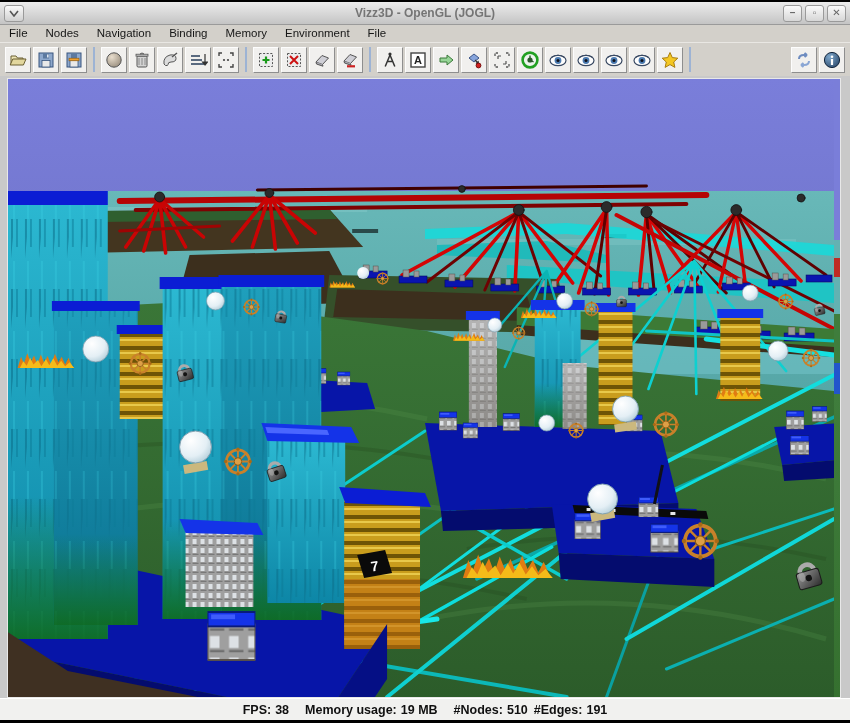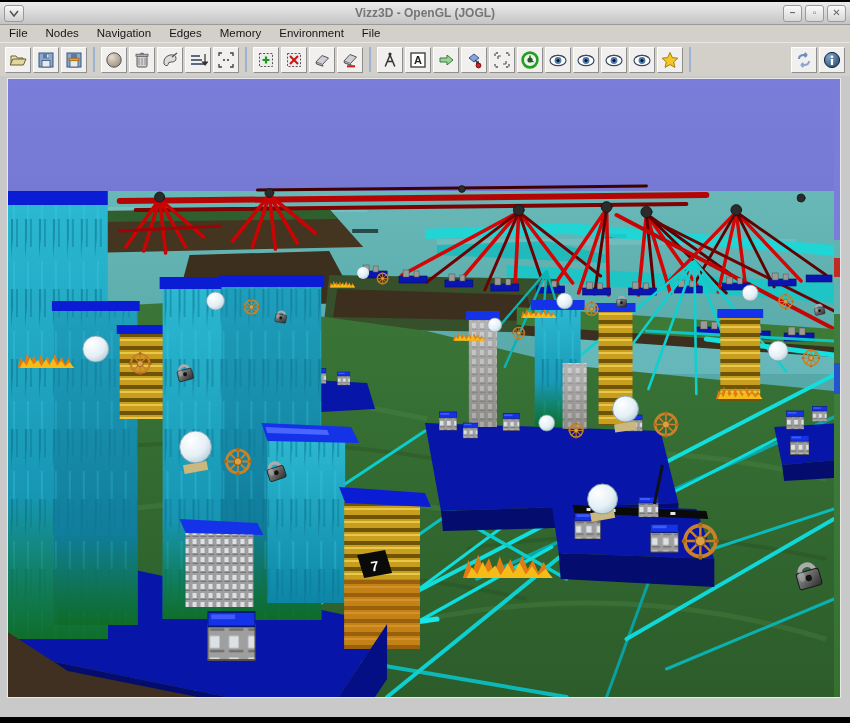--- a/index.html
+++ b/index.html
@@ -56,21 +56,21 @@
       <div class="wcbtn"><span>–</span></div>
       <div class="wcbtn"><span>▫</span></div>
       <div class="wcbtn"><span>✕</span></div>
     </div>
   </div>
 
   <div class="menubar">
     <span class="menu-item">File</span>
     <span class="menu-item">Nodes</span>
     <span class="menu-item">Navigation</span>
-    <span class="menu-item">Edges</span>
+    <span class="menu-item">Binding</span>
     <span class="menu-item">Memory</span>
     <span class="menu-item">Environment</span>
     <span class="menu-item">File</span>
   </div>
 
   <div class="toolbar">
     <div class="tbtn">
         <span>
           <svg width="20" height="20" viewBox="0 0 20 20">
             <path d="M3,15 L3,6 h5 l1.5,2 H15 v2.5" fill="#efe6b5" stroke="#6a5f32" stroke-width="1"></path>
@@ -676,13 +676,19 @@
         <use href="#symWheel" x="672" y="440" width="44" height="44"></use>
         <use href="#symLock" x="780" y="472" width="42" height="42" transform="rotate(-16 801 493)"></use>
         <circle cx="772" cy="272" r="10" fill="url(#gSphere)" stroke="#7fa0b0" stroke-width="0.8"></circle>
         <use href="#symWheel" x="794" y="268" width="22" height="22"></use>
       </g>
     </svg>
     <div class="artifact-strip"></div>
   </div>
   </div>
 
+  <div class="statusbar">
+    <span class="sb-pair"><span>FPS:</span><span class="v">38</span></span>
+    <span class="sb-pair"><span>Memory usage:</span><span class="v">19 MB</span></span>
+    <span class="sb-pair" style="margin-right:2px"><span>#Nodes:</span><span class="v">510</span></span>
+    <span class="sb-pair" style="margin-left:4px"><span>#Edges:</span><span class="v">191</span></span>
+  </div>
 </div>
 
 </body></html>

